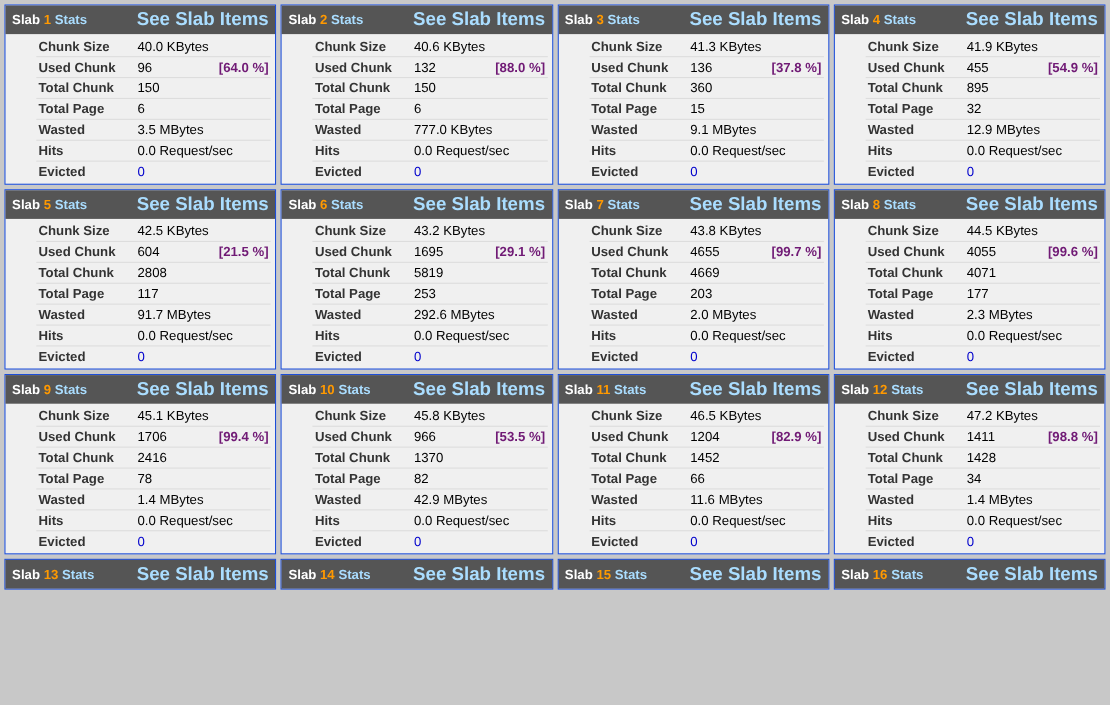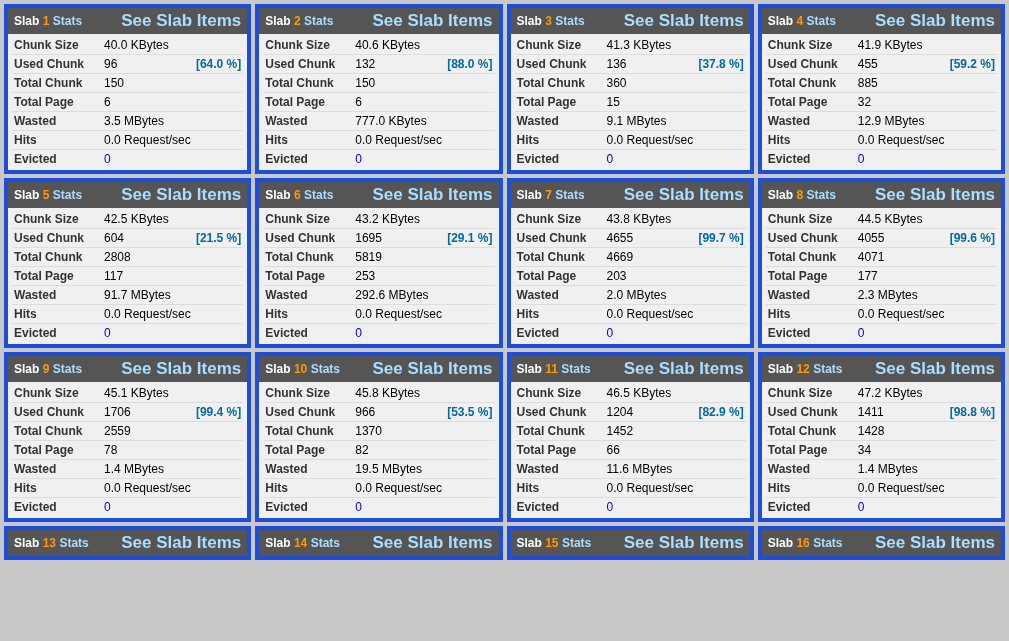--- a/index.html
+++ b/index.html
@@ -9,21 +9,21 @@
       background: #c8c8c8;
     }
     .grid {
       display: grid;
       grid-template-columns: repeat(4, 1fr);
       gap: 4px;
       padding: 4px;
     }
     .slab-card {
       background: #f0f0f0;
-      border: 4px solid #1d4ed8;
+      border: 1px solid #1d4ed8;
     }
     .slab-header {
       display: flex;
       justify-content: space-between;
       align-items: center;
       background: #555;
       color: #fff;
       padding: 3px 6px;
       font-weight: bold;
       font-size: 12px;
@@ -34,20 +34,21 @@
     .slab-header .slab-title span.stats-label {
       color: #aaddff;
     }
     .slab-header .see-items {
       color: #aaddff;
       cursor: pointer;
       font-size: 17px;
     }
     .slab-body {
       padding: 2px 4px;
+      margin-left: 24px;
     }
     .slab-row {
       display: flex;
       justify-content: space-between;
       align-items: center;
       padding: 2px 2px;
       border-bottom: 1px solid #ddd;
     }
     .slab-row:last-child {
       border-bottom: none;
@@ -56,21 +57,21 @@
     .row-label {
       color: #333;
       font-weight: bold;
       min-width: 90px;
     }
     .row-value {
       color: #000;
       flex: 1;
     }
     .row-pct {
-      color: #0369a1;
+      color: #701a75;
       font-weight: bold;
       margin-left: 8px;
       min-width: 55px;
       text-align: right;
     }
     .evicted-val {
       color: #0000cc;
     }
   </style>
 </head>
@@ -209,25 +210,25 @@
     </div>
 
     <div class="slab-body">
       <div class="slab-row">
         <span class="row-label">Chunk Size</span>
         <span class="row-value">41.9 KBytes</span>
       </div>
       <div class="slab-row">
         <span class="row-label">Used Chunk</span>
         <span class="row-value">455</span>
-        <span class="row-pct">[59.2 %]</span>
-      </div>
-      <div class="slab-row">
-        <span class="row-label">Total Chunk</span>
-        <span class="row-value">885</span>
+        <span class="row-pct">[54.9 %]</span>
+      </div>
+      <div class="slab-row">
+        <span class="row-label">Total Chunk</span>
+        <span class="row-value">895</span>
       </div>
       <div class="slab-row">
         <span class="row-label">Total Page</span>
         <span class="row-value">32</span>
       </div>
       <div class="slab-row">
         <span class="row-label">Wasted</span>
         <span class="row-value">12.9 MBytes</span>
       </div>
       <div class="slab-row">
@@ -418,21 +419,21 @@
         <span class="row-label">Chunk Size</span>
         <span class="row-value">45.1 KBytes</span>
       </div>
       <div class="slab-row">
         <span class="row-label">Used Chunk</span>
         <span class="row-value">1706</span>
         <span class="row-pct">[99.4 %]</span>
       </div>
       <div class="slab-row">
         <span class="row-label">Total Chunk</span>
-        <span class="row-value">2559</span>
+        <span class="row-value">2416</span>
       </div>
       <div class="slab-row">
         <span class="row-label">Total Page</span>
         <span class="row-value">78</span>
       </div>
       <div class="slab-row">
         <span class="row-label">Wasted</span>
         <span class="row-value">1.4 MBytes</span>
       </div>
       <div class="slab-row">
@@ -467,21 +468,21 @@
       <div class="slab-row">
         <span class="row-label">Total Chunk</span>
         <span class="row-value">1370</span>
       </div>
       <div class="slab-row">
         <span class="row-label">Total Page</span>
         <span class="row-value">82</span>
       </div>
       <div class="slab-row">
         <span class="row-label">Wasted</span>
-        <span class="row-value">19.5 MBytes</span>
+        <span class="row-value">42.9 MBytes</span>
       </div>
       <div class="slab-row">
         <span class="row-label">Hits</span>
         <span class="row-value">0.0 Request/sec</span>
       </div>
       <div class="slab-row">
         <span class="row-label">Evicted</span>
         <span class="row-value evicted-val">0</span>
       </div>
     </div>

